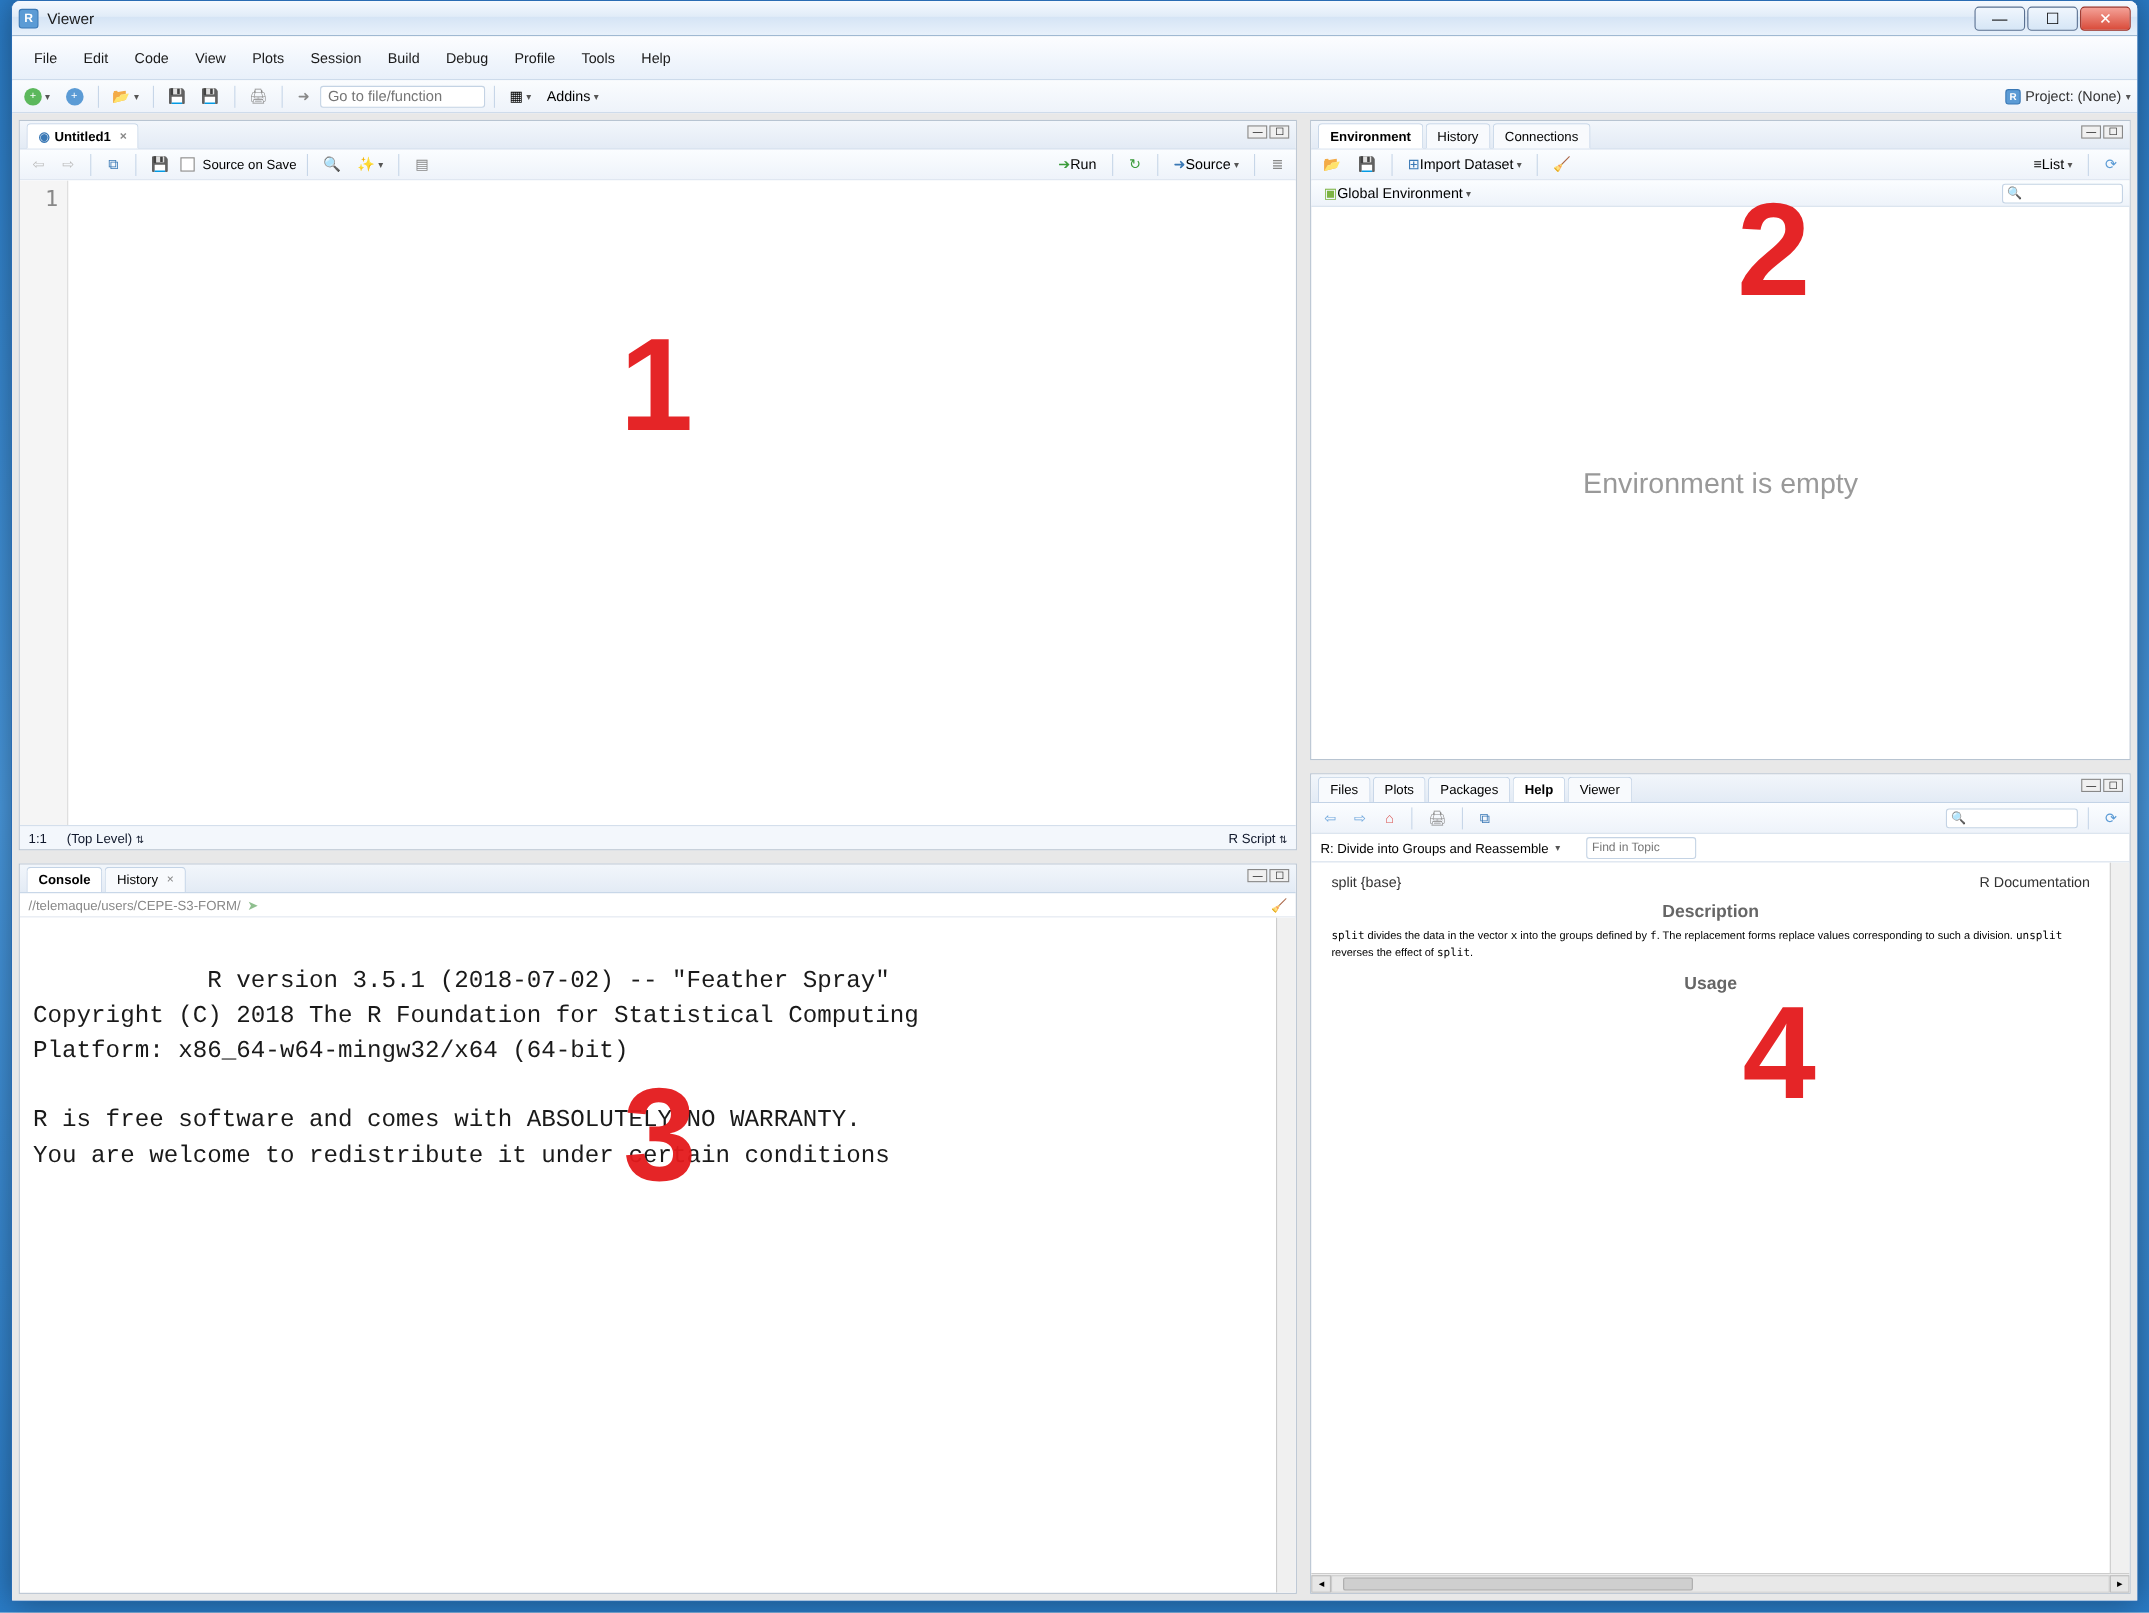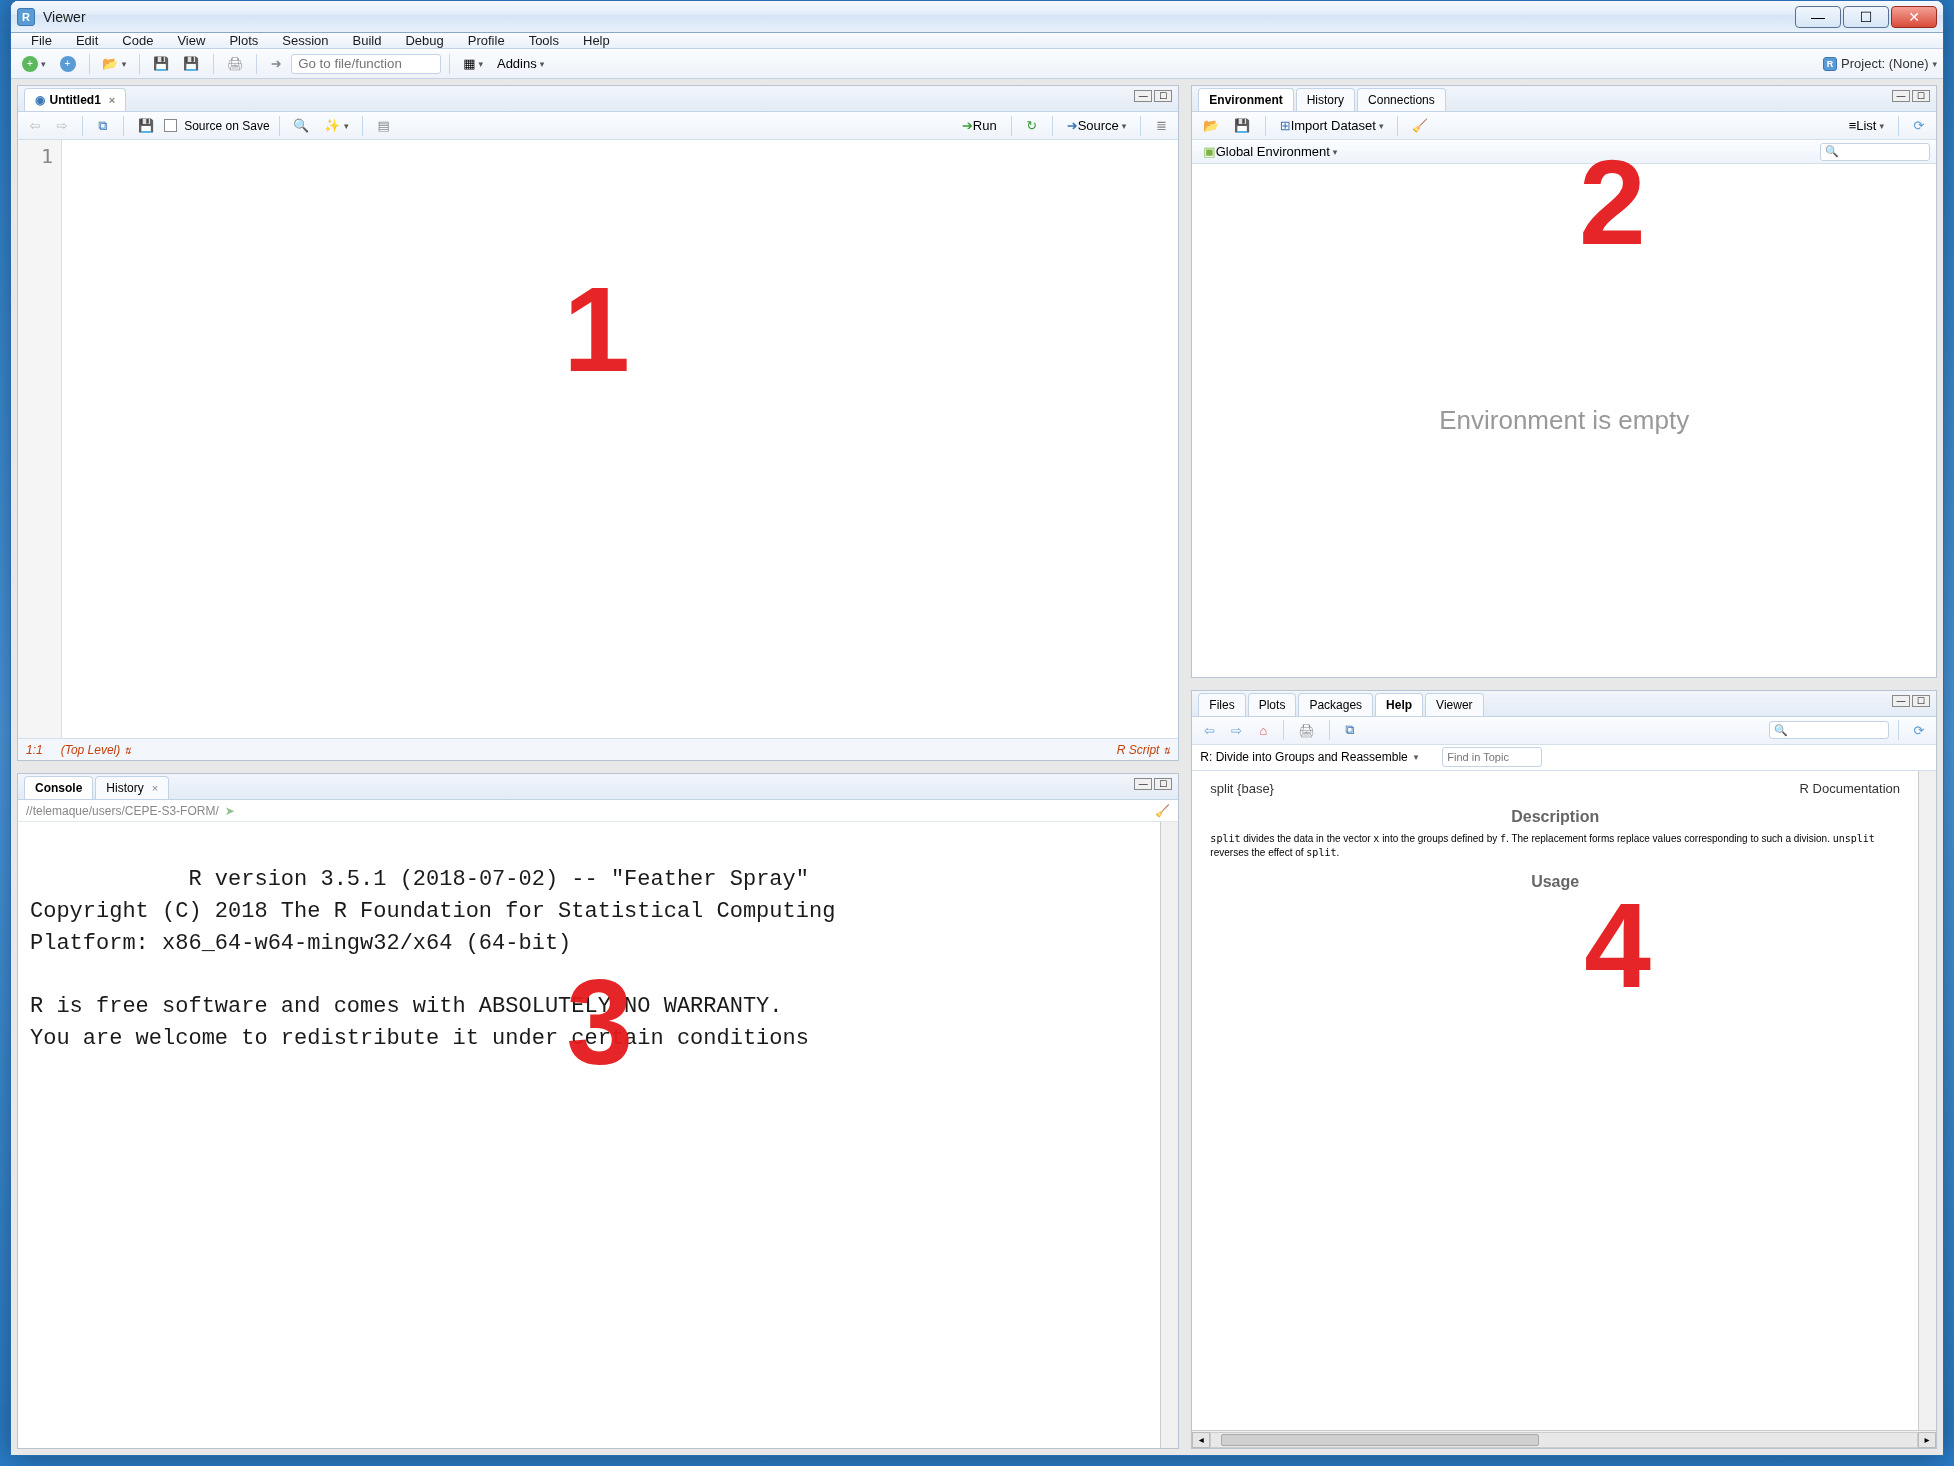--- a/index.html
+++ b/index.html
@@ -33,21 +33,21 @@
     width:18px;height:18px;background:#5b9bd5;border:1px solid #3a78b5;border-radius:3px;display:flex;align-items:center;justify-content:center;color:#fff;font-weight:bold;font-size:11px;
   }
   .titlebar .title { margin-left:8px; color:#1a1a1a; font-size:14px; }
   .window-controls { margin-left:auto; display:flex; gap:2px; }
   .winbtn {
     width:46px;height:22px;border:1px solid #5a7090;border-radius:4px;display:flex;align-items:center;justify-content:center;font-size:14px;
     background:linear-gradient(180deg,#f0f6fd,#d6e6f6);
   }
   .winbtn.close { background:linear-gradient(180deg,#f4a197,#d94b3a); color:#fff; border-color:#9b2b1f;}
   .menubar {
-    height:16px;
+    height:40px;
     background:linear-gradient(180deg,#fcfdff,#e8f0fa);
     display:flex;align-items:center;
     border-bottom:1px solid #c3d3e6;
     padding:0 8px;
   }
   .menubar .mitem { padding:4px 12px; color:#1a1a1a; cursor:default;}
   .toolbar {
     height:30px;
     background:linear-gradient(180deg,#fafcfe,#eef3fa);
     border-bottom:1px solid #c3d3e6;
@@ -87,21 +87,21 @@
     height:28px;background:linear-gradient(180deg,#fbfdff,#eef3fa);border-bottom:1px solid #d4dfec;display:flex;align-items:center;padding:0 6px;gap:5px;
   }
   .spacer{flex:1;}
   .minmax { position:absolute; right:6px; top:4px; display:flex; gap:2px;}
   .mmbtn { width:18px;height:12px;border:1px solid #888;background:#f0f0f0;font-size:9px;display:flex;align-items:center;justify-content:center;}
   .editor-body {flex:1;display:flex;background:#fff;overflow:hidden;position:relative;}
   .gutter{width:44px;background:#f5f5f5;border-right:1px solid #ddd;text-align:right;padding:4px 8px 0 0;color:#888;font-family:Consolas,monospace;font-size:20px;}
   .editor-area{flex:1;padding:4px;}
   .big-num{position:absolute;font-size:120px;font-weight:800;color:#e41a1c;font-family:Arial,sans-serif;opacity:.95;pointer-events:none;}
   .statusbar{
-    height:22px;border-top:1px solid #d4dfec;background:#f3f7fc;display:flex;align-items:center;padding:0 8px;font-size:12px;color:#c2410c;font-style:italic;
+    height:22px;border-top:1px solid #d4dfec;background:#f3f7fc;display:flex;align-items:center;padding:0 8px;font-size:12px;color:#0f172a;
   }
   .statusbar .right{margin-left:auto;}
   .console-path{height:22px;border-bottom:1px solid #e1e7ef;color:#888;padding:2px 8px;display:flex;align-items:center;gap:6px;font-size:12px;}
   .console-body{flex:1;padding:10px 12px;overflow:hidden;font-family:Consolas,"Courier New",monospace;font-size:22px;line-height:1.45;color:#1a1a1a;white-space:pre-wrap;position:relative;}
   .env-body{flex:1;display:flex;align-items:center;justify-content:center;color:#999;font-size:26px;position:relative;}
   .help-topic-bar{height:26px;border-bottom:1px solid #d4dfec;display:flex;align-items:center;padding:0 8px;gap:6px;font-size:12px;}
   .help-body{flex:1;overflow:auto;padding:10px 18px;position:relative;}
   .help-body h2{font-size:24px;font-weight:600;margin:6px 0 10px;}
   .help-body h3{font-size:16px;color:#666;margin:12px 0 6px;text-align:center;}
   .help-header{display:flex;justify-content:space-between;font-size:13px;color:#333;}

